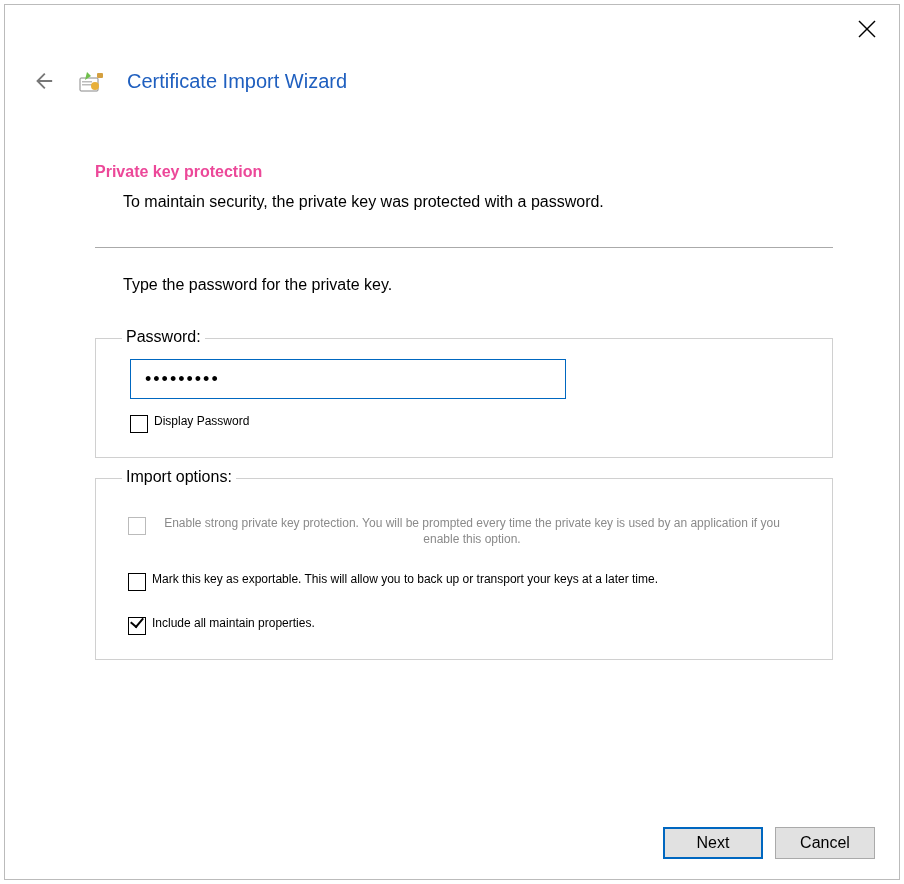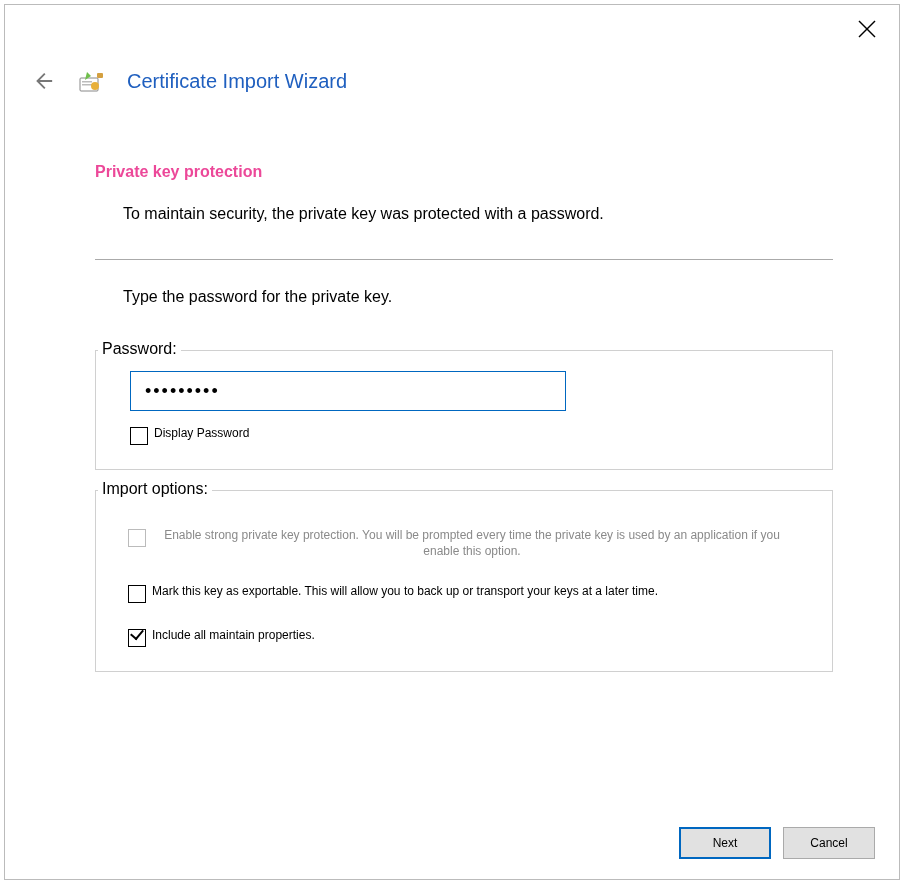--- a/index.html
+++ b/index.html
@@ -10,43 +10,43 @@
     .close-x svg { width: 20px; height: 20px; }
 
     .header { display: flex; align-items: center; gap: 22px; padding: 62px 0 0 24px; }
     .back-arrow { width: 28px; height: 28px; cursor: pointer; display: flex; align-items: center; justify-content: center; color: #666; }
     .back-arrow svg { width: 22px; height: 22px; }
     .wiz-icon { width: 26px; height: 22px; }
     .wiz-title { font-size: 20px; color: #1f5fbf; font-weight: 400; }
 
     .content { padding: 68px 66px 0 90px; }
     .heading { font-size: 16px; font-weight: 700; color: #ec4899; }
-    .subheading { font-size: 16px; color: #000; margin: 24px 0 0 28px; }
+    .subheading { font-size: 16px; color: #000; margin: 12px 0 0 28px; }
     .hr { height: 1px; background: #aaa; margin: 36px 0 0 0; }
     .instruction { font-size: 16px; color: #000; margin: 28px 0 0 28px; }
 
     .fieldset { border: 1px solid #d0d0d0; margin-top: 44px; padding: 20px 20px 24px 20px; position: relative; }
-    .fieldset .legend { position: absolute; top: -11px; left: 2px; background: #fff; padding: 0 4px; font-size: 16px; color: #000; }
+    .fieldset .legend { position: absolute; top: -11px; left: 26px; background: #fff; padding: 0 4px; font-size: 16px; color: #000; }
 
     .password-input { width: 436px; height: 40px; border: 1px solid #0067c0; padding: 0 14px; font-size: 18px; letter-spacing: 2px; font-family: inherit; margin-left: 14px; }
 
     .check-row { display: flex; align-items: flex-start; gap: 6px; margin-top: 14px; margin-left: 14px; }
     .check { width: 18px; height: 18px; border: 1.5px solid #000; background: #fff; flex-shrink: 0; position: relative; margin-top: 2px; }
     .check.disabled { border-color: #bbb; }
     .check.checked::after { content: ""; position: absolute; left: 2px; top: -1px; width: 10px; height: 6px; border-left: 2px solid #000; border-bottom: 2px solid #000; transform: rotate(-50deg); }
     .check-label { font-size: 12px; color: #000; line-height: 1.35; }
     .check-label.disabled { color: #8a8a8a; }
 
     .options-fieldset { margin-top: 20px; }
     .options-fieldset .check-row { margin-top: 16px; margin-bottom: 24px; margin-left: 12px; text-align: center; }
     .options-fieldset .check-row:last-child { margin-bottom: 0; }
     .opt-text { padding-left: 0; max-width: 640px; }
 
     .footer { position: absolute; bottom: 20px; right: 24px; display: flex; gap: 12px; }
-    .btn { width: 92px; height: 32px; border: 1px solid #aaa; background: #e1e1e1; font-size: 12px; font-family: inherit; cursor: pointer; }
+    .btn { width: 100px; height: 32px; border: 1px solid #aaa; background: #e1e1e1; font-size: 16px; font-family: inherit; cursor: pointer; }
     .btn.primary { border: 2px solid #0067c0; background: #e1e1e1; }
   </style>
 </head>
 <body>
 
 <div class="dialog">
 
   <div class="close-x">
     <svg viewBox="0 0 20 20">
         <line x1="2" y1="2" x2="18" y2="18" stroke="#000" stroke-width="1.5"></line>

